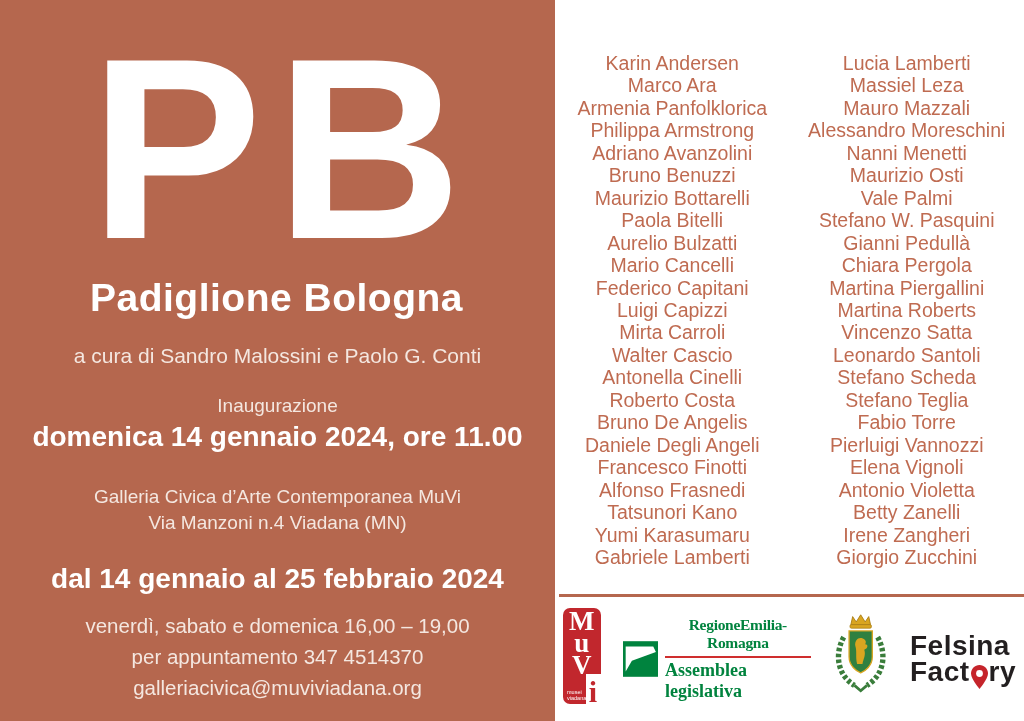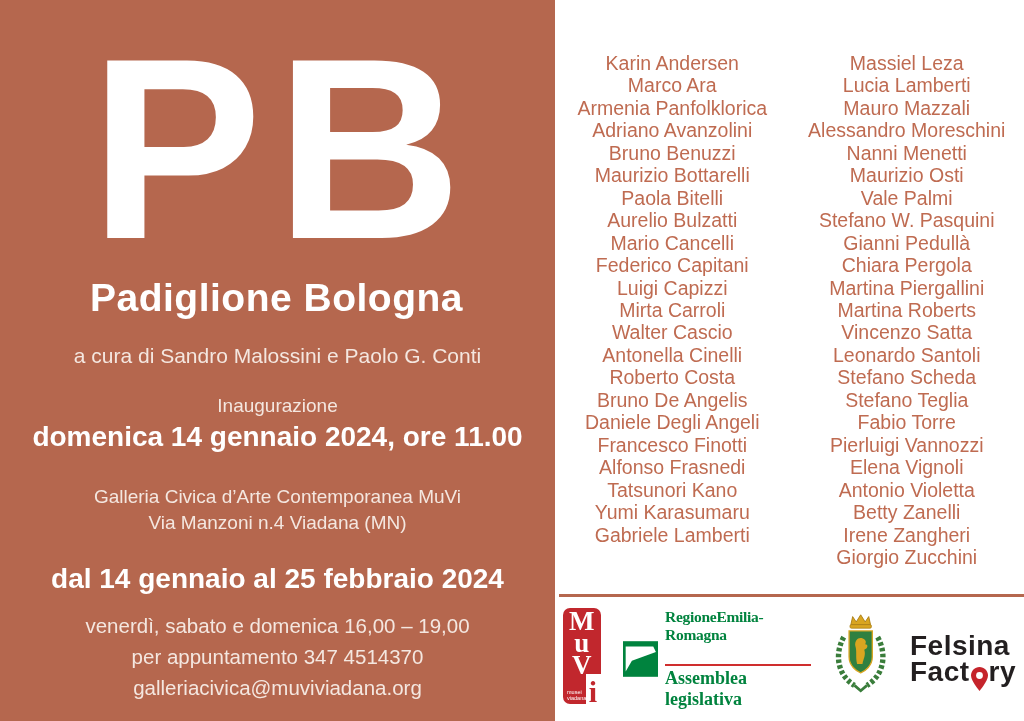--- a/index.html
+++ b/index.html
@@ -79,31 +79,32 @@
     position: absolute; left: 4px; bottom: 3px;
     font-family: "Liberation Sans", sans-serif; font-weight: 400;
     font-size: 5.5px; line-height: 6px; width: 22px; text-align: left;
   }
 
   
   .rer-logo { display: flex; align-items: center; gap: 7px; }
   .rer-text { display: flex; flex-direction: column; font-family: "Liberation Serif", serif; }
   .rer-line1 {
     color: var(--regione-green, #00833e); font-size: 15.5px; font-weight: 700;
-    letter-spacing: -0.3px; padding-bottom: 20px;
+    letter-spacing: -0.3px; padding-bottom: 4px;
     border-bottom: 2.5px solid var(--regione-line-red, #cf2e2e);
+    text-align: center;
   }
   .rer-line2 { color: var(--regione-green, #00833e); font-size: 18px; font-weight: 700; margin-top: 2px; }
 
   
   .felsina-logo {
     font-weight: 700; color: var(--felsina-black, #231f20);
     font-size: 28px; line-height: 26px; letter-spacing: 0.5px;
   }
-  .felsina-line2 { display: flex; align-items: flex-end; }
+  .felsina-line2 { display: flex; align-items: flex-start; }
   .felsina-pin { margin: 0 1px; transform: translateY(6px); }
 
   .stemma { margin-top: -8px; }
 </style>
 </head>
 <body>
 
 <div class="left-panel">
   <div class="pb-row">
     <span>P</span>
@@ -130,20 +131,21 @@
     </div>
   </div>
 </div>
 
 <div class="right-panel">
   <div class="names-area">
     <div class="artist-col">
         <div class="artist-name">Karin Andersen</div>
         <div class="artist-name">Marco Ara</div>
         <div class="artist-name">Armenia Panfolklorica</div>
+        <div class="artist-name">Philippa Armstrong</div>
         <div class="artist-name">Adriano Avanzolini</div>
         <div class="artist-name">Bruno Benuzzi</div>
         <div class="artist-name">Maurizio Bottarelli</div>
         <div class="artist-name">Paola Bitelli</div>
         <div class="artist-name">Aurelio Bulzatti</div>
         <div class="artist-name">Mario Cancelli</div>
         <div class="artist-name">Federico Capitani</div>
         <div class="artist-name">Luigi Capizzi</div>
         <div class="artist-name">Mirta Carroli</div>
         <div class="artist-name">Walter Cascio</div>
@@ -151,22 +153,22 @@
         <div class="artist-name">Roberto Costa</div>
         <div class="artist-name">Bruno De Angelis</div>
         <div class="artist-name">Daniele Degli Angeli</div>
         <div class="artist-name">Francesco Finotti</div>
         <div class="artist-name">Alfonso Frasnedi</div>
         <div class="artist-name">Tatsunori Kano</div>
         <div class="artist-name">Yumi Karasumaru</div>
         <div class="artist-name">Gabriele Lamberti</div>
       </div>
     <div class="artist-col">
+        <div class="artist-name">Lucia Lamberti</div>
         <div class="artist-name">Massiel Leza</div>
-        <div class="artist-name">Lucia Lamberti</div>
         <div class="artist-name">Mauro Mazzali</div>
         <div class="artist-name">Alessandro Moreschini</div>
         <div class="artist-name">Nanni Menetti</div>
         <div class="artist-name">Maurizio Osti</div>
         <div class="artist-name">Vale Palmi</div>
         <div class="artist-name">Stefano W. Pasquini</div>
         <div class="artist-name">Gianni Pedullà</div>
         <div class="artist-name">Chiara Pergola</div>
         <div class="artist-name">Martina Piergallini</div>
         <div class="artist-name">Martina Roberts</div>

